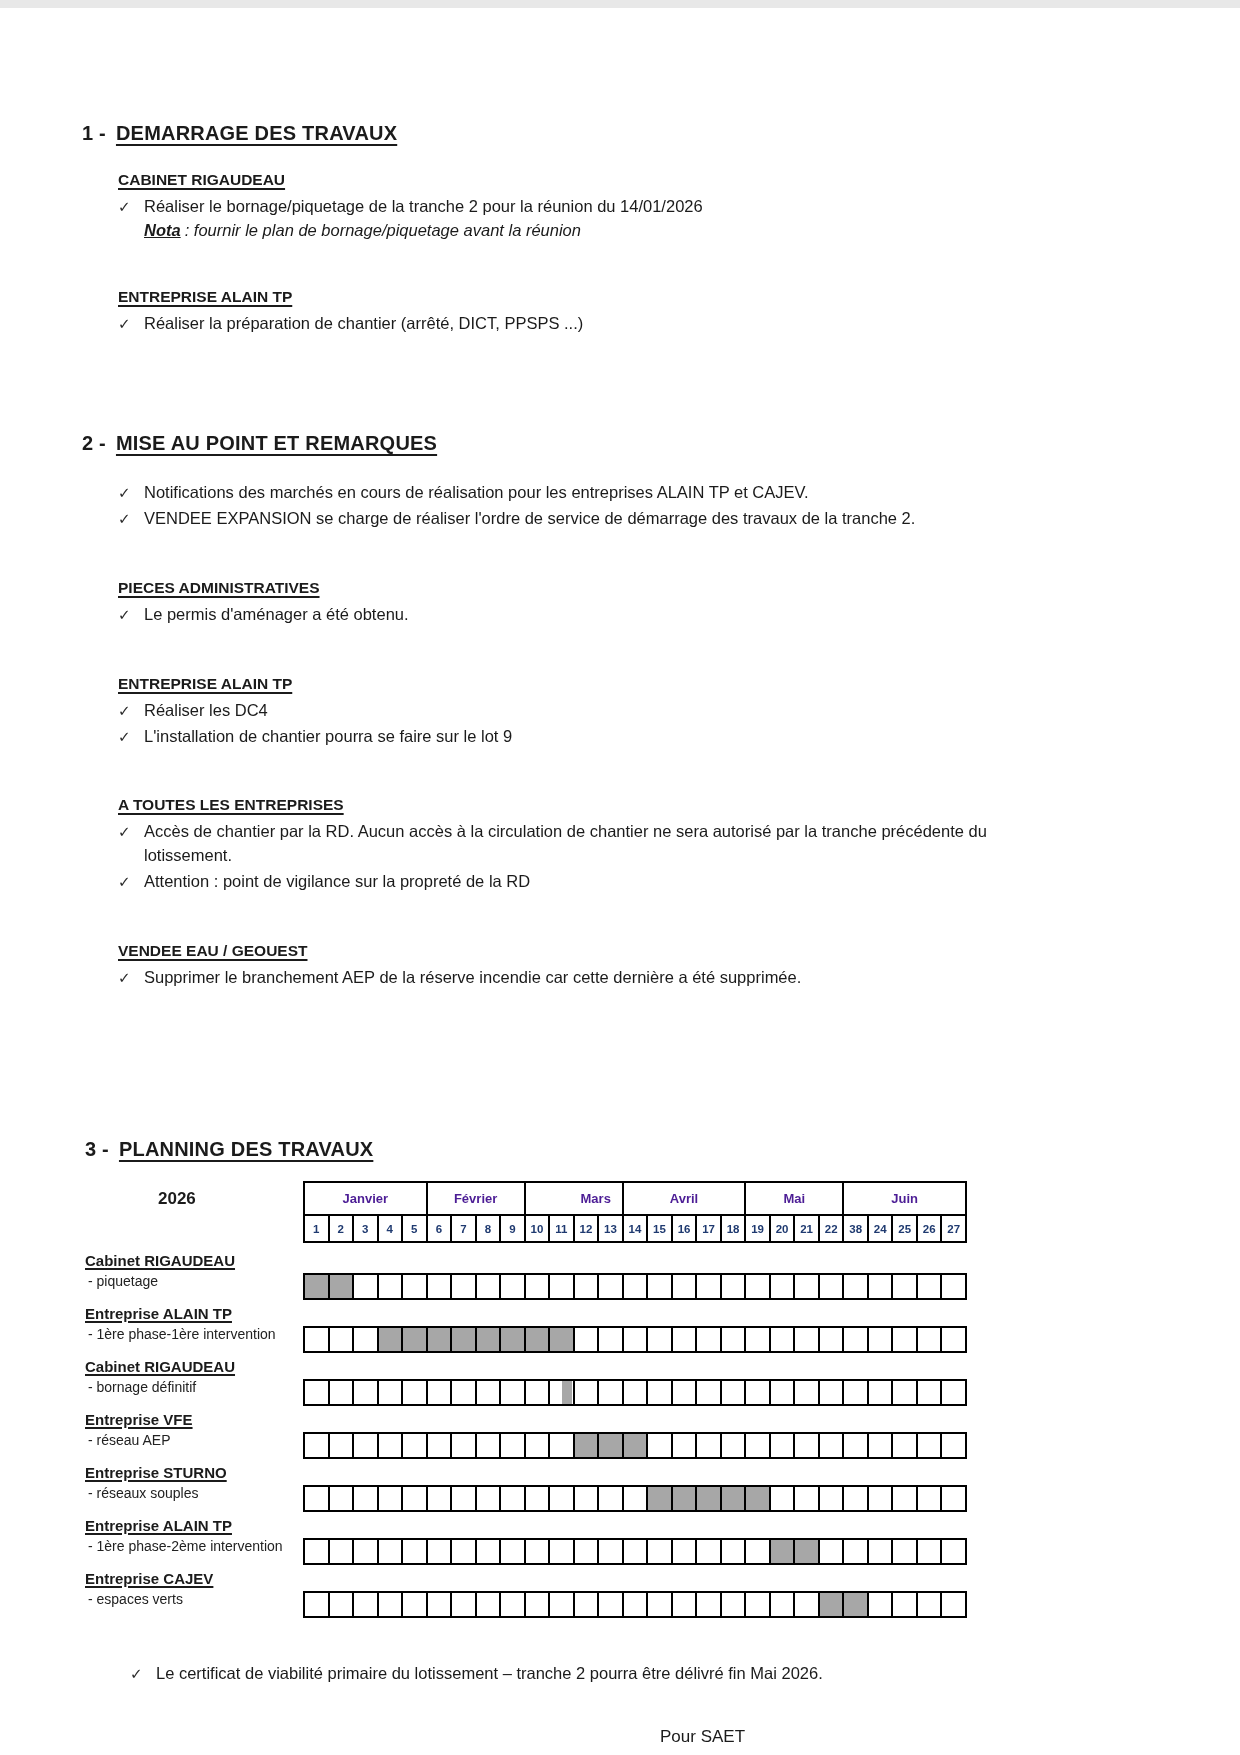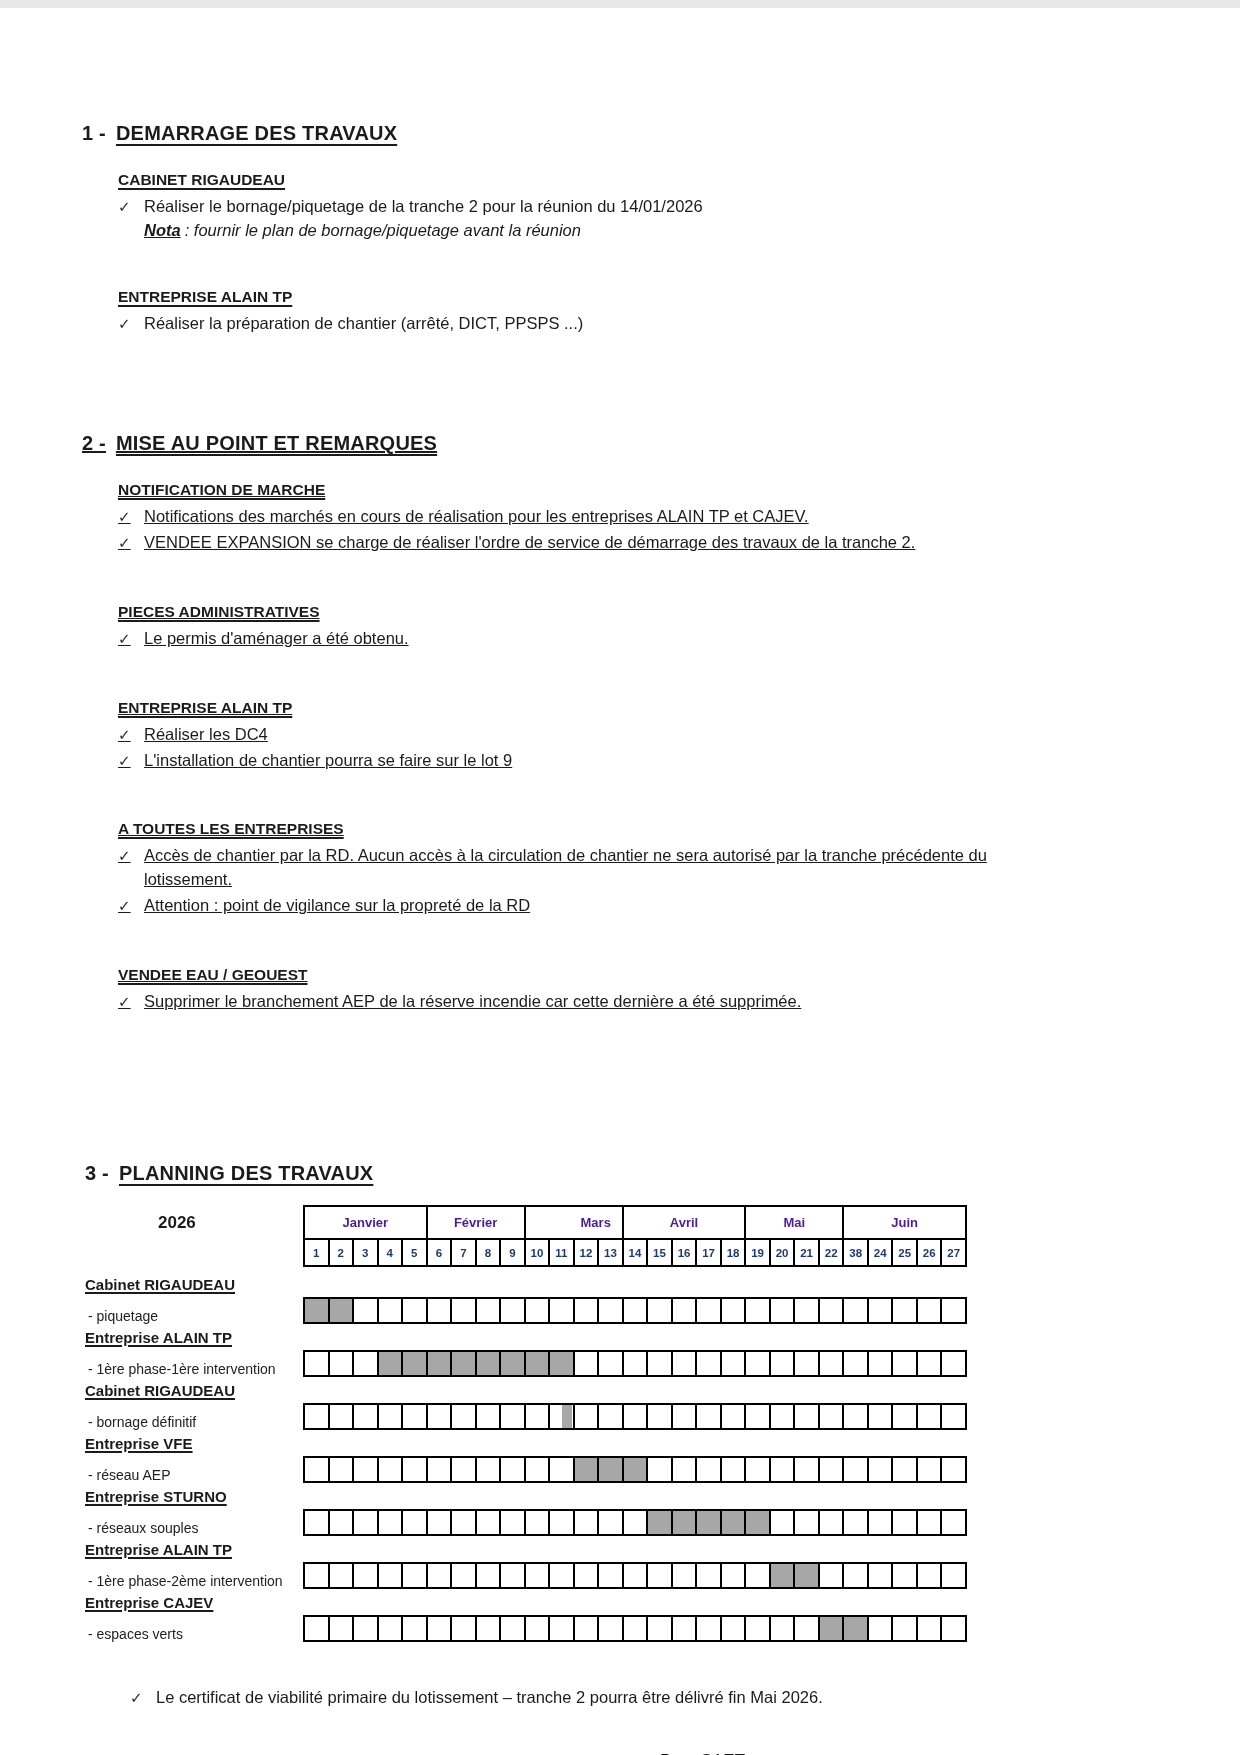--- a/index.html
+++ b/index.html
@@ -3,21 +3,21 @@
 <meta charset="utf-8">
 <style>
   html,body{margin:0;padding:0;background:#e8e8e8;}
   .page{
     position:relative;width:1240px;height:1755px;margin:8px auto;background:#ffffff;
     font-family:"Liberation Sans","DejaVu Sans",sans-serif;color:#1b1b1b;overflow:hidden;
   }
   
   .doc-section{margin-left:82px;}
   .sec-1{padding-top:114px;}
-  .sec-2{margin-top:96px;text-decoration:underline;}
+  .sec-2{margin-top:96px;}
   .h1{font-size:20px;font-weight:bold;letter-spacing:.2px;}
   .h1 .h1-num{margin-right:10px;}
   .h1 .h1-title{text-decoration:underline;text-decoration-thickness:2px;text-underline-offset:4px;}
   .group{margin-left:36px;margin-top:26px;}
   .group.gap-lg{margin-top:48px;}
   .group-heading{font-size:15.5px;font-weight:bold;text-decoration:underline;text-decoration-thickness:1.5px;text-underline-offset:3px;margin-bottom:6px;}
   
   .check-item{display:flex;align-items:flex-start;font-size:16.5px;line-height:1.45;margin:2px 0;max-width:940px;}
   .check-glyph{width:26px;flex:0 0 26px;color:#2a2a2a;font-size:15px;padding-top:1px;}
   .nota-line{margin-left:26px;font-size:16.5px;font-style:italic;margin-top:1px;}
@@ -31,21 +31,21 @@
     margin-left:303px;width:664px;box-sizing:border-box;border:2px solid #000;background:#000;
     display:grid;grid-template-columns:repeat(27,1fr);grid-template-rows:31px 25px;gap:2px;
   }
   .cal .mcell{background:#fff;display:flex;align-items:center;justify-content:center;
     color:#4c1d95;font-weight:bold;font-size:13px;}
   .cal .wcell{background:#fff;display:flex;align-items:center;justify-content:center;
     color:#1f3a70;font-weight:bold;font-size:11.5px;}
   .gantt{margin-top:8px;}
   .g-company{margin-left:85px;font-size:15px;font-weight:bold;text-decoration:underline;
     text-decoration-thickness:1.5px;text-underline-offset:2px;margin-top:4px;line-height:19px;}
-  .g-line{display:flex;align-items:flex-end;margin-top:3px;}
+  .g-line{display:flex;align-items:flex-start;margin-top:3px;}
   .g-task{width:303px;box-sizing:border-box;padding-left:88px;font-size:14px;color:#222;}
   .strip{
     width:664px;box-sizing:border-box;border:2px solid #000;background:#000;
     display:grid;grid-template-columns:repeat(27,1fr);gap:2px;height:27px;
   }
   .strip .cell{background:#fff;position:relative;}
   .strip .cell.filled{background:#a7a7a7;}
   .strip .cell .sliver{position:absolute;right:1px;top:0;height:100%;width:42%;background:#a7a7a7;}
   .plan-note{margin-left:130px;margin-top:44px;}
   
@@ -71,21 +71,20 @@
           <div class="group-heading">ENTREPRISE ALAIN TP</div>
           <div class="check-item">
             <span class="check-glyph">✓</span>
             <span class="check-text">Réaliser la préparation de chantier (arrêté, DICT, PPSPS ...)</span>
           </div>
         </div>
       </section>
       <section class="doc-section sec-2">
         <div class="h1"><span class="h1-num">2 -</span><span class="h1-title">MISE AU POINT ET REMARQUES</span></div>
         <div class="group">
-          <div class="group-heading">NOTIFICATION DE MARCHE</div>
           <div class="check-item">
             <span class="check-glyph">✓</span>
             <span class="check-text">Notifications des marchés en cours de réalisation pour les entreprises ALAIN TP et CAJEV.</span>
           </div>
           <div class="check-item">
             <span class="check-glyph">✓</span>
             <span class="check-text">VENDEE EXPANSION se charge de réaliser l'ordre de service de démarrage des travaux de la tranche 2.</span>
           </div>
         </div>
         <div class="group gap-lg">

